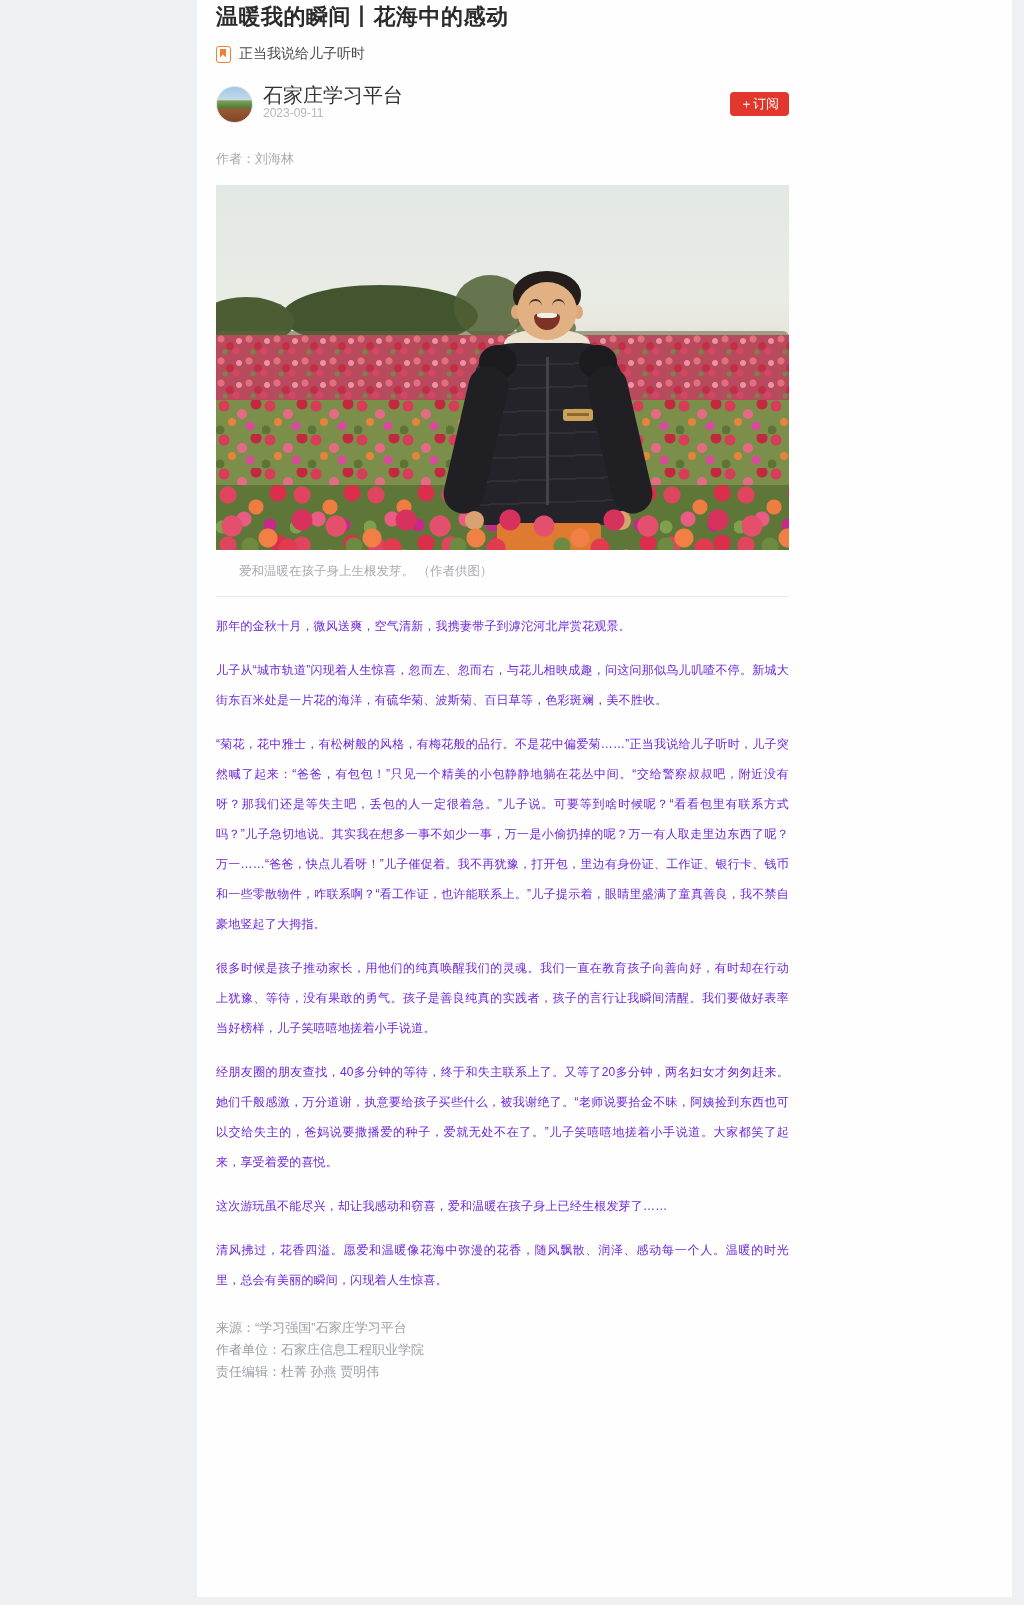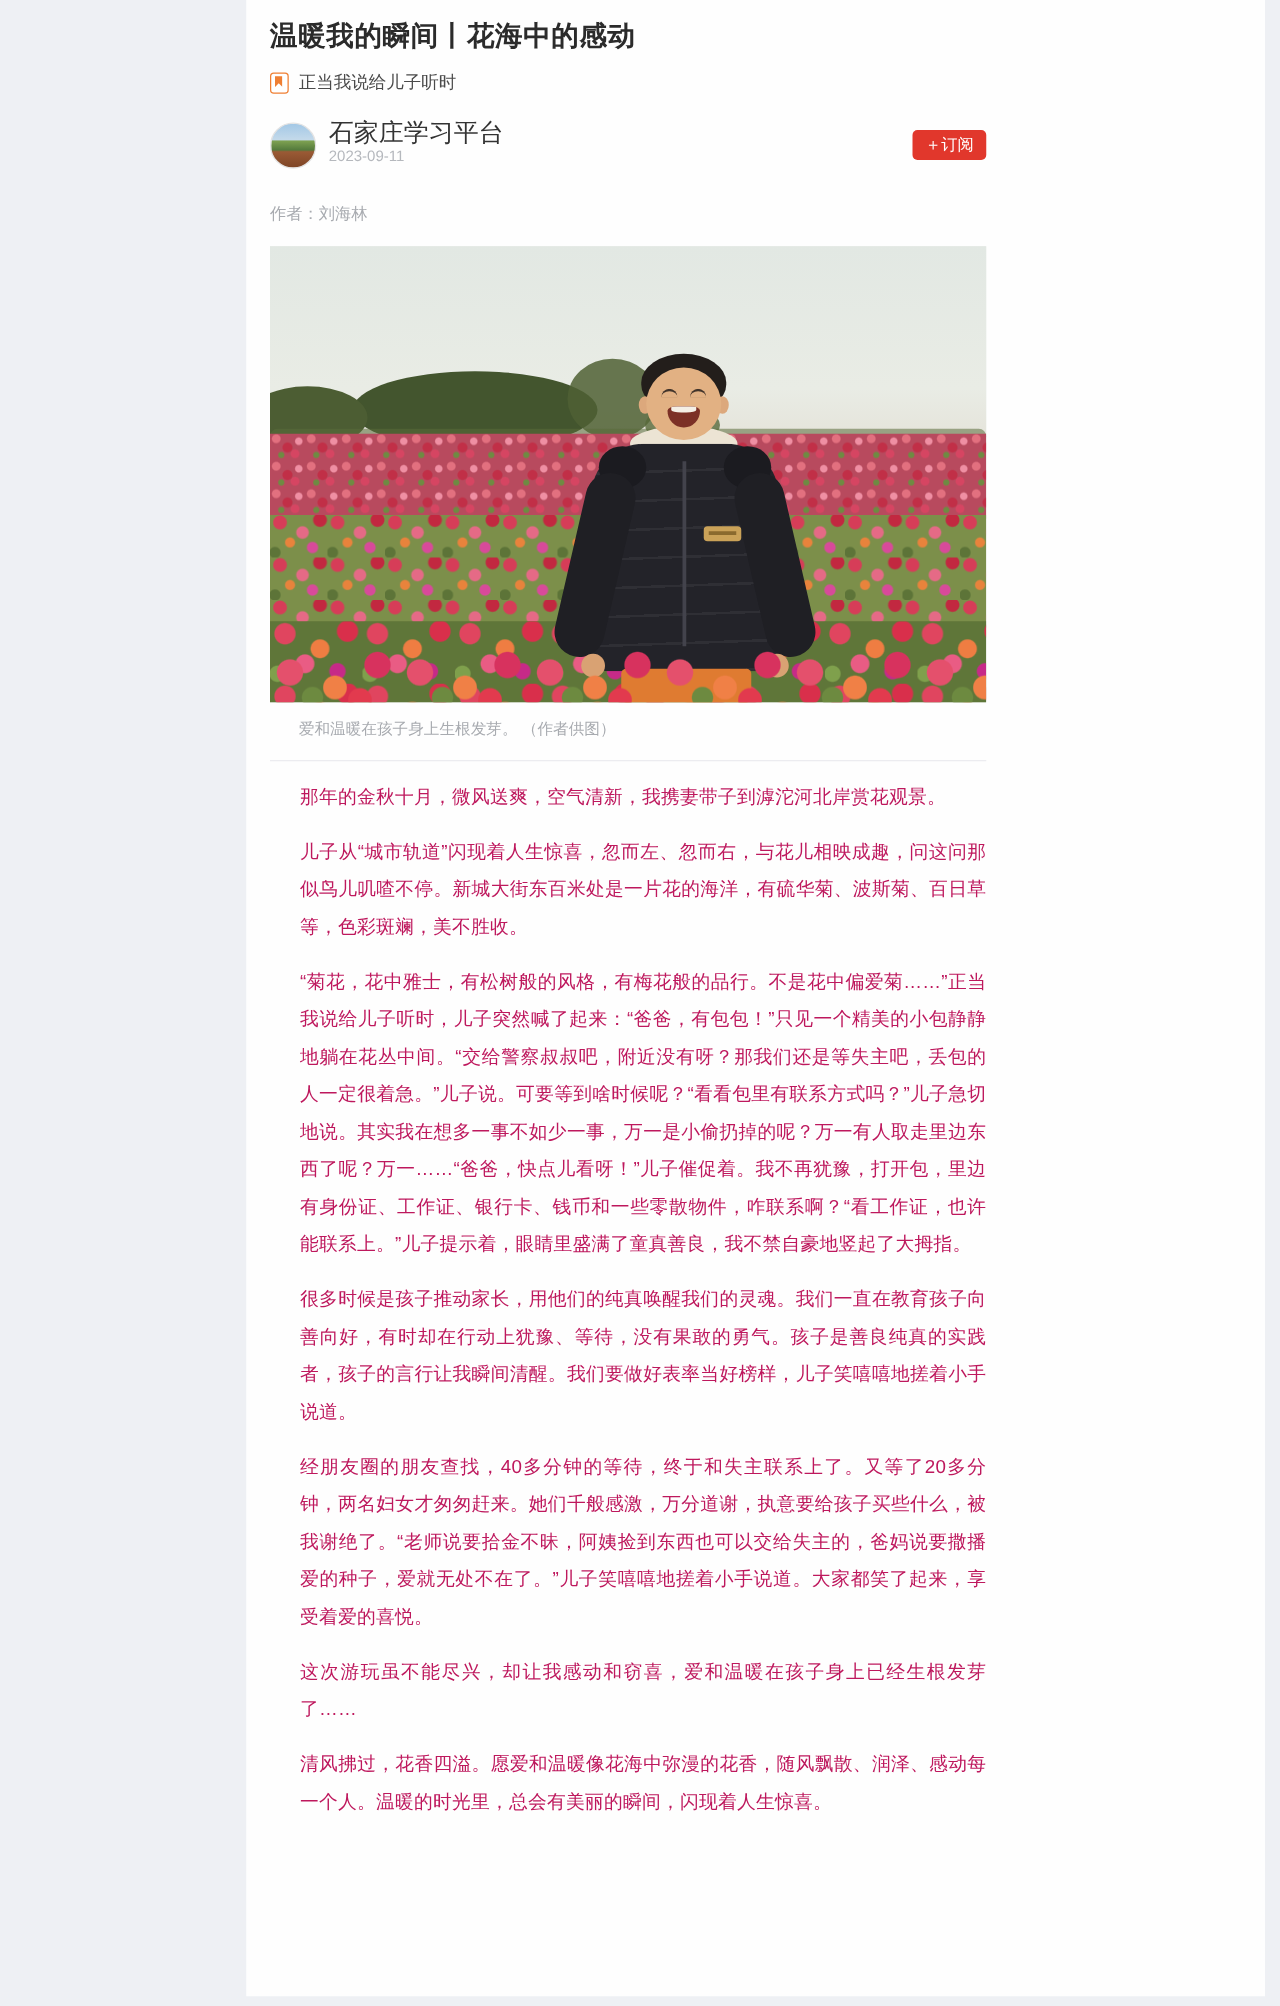--- a/index.html
+++ b/index.html
@@ -8,21 +8,21 @@
     height:1605px;
     background:#eef0f4;
     font-family:"Liberation Sans","DejaVu Sans",sans-serif;
     color:#333;
     position:relative;
   }
   .card {
     position:absolute; left:197px; top:0; width:815px; height:1597px;
     background:#fefefe;
   }
-  .content { width:573px; margin-left:19px; padding-top:14px; }
+  .content { width:573px; margin-left:19px; padding-top:2px; }
 
   
   .title { font-size:22px; font-weight:600; color:#2b2b2b; letter-spacing:.5px; }
   .tag-row { display:flex; align-items:center; gap:8px; margin-top:13px; }
   .tag-icon {
     width:15px; height:17px; border:1.5px solid #ef7f33; border-radius:3px;
     position:relative; display:inline-block; background:#fff;
   }
   .tag-icon::after {
     content:""; position:absolute; left:3px; top:2px; width:6px; height:9px;
@@ -132,22 +132,22 @@
     background:#7c3026; border-radius:30% 30% 50% 50% / 22% 22% 80% 80%; z-index:5; overflow:hidden; }
   .mouth::before { content:""; position:absolute; left:3px; top:0; width:20px; height:5px;
     background:#f4efe6; border-radius:0 0 40% 40%; }
   .pants { position:absolute; left:34px; top:250px; width:104px; height:27px;
     background:#df7b31; border-radius:4px; z-index:2; }
 
   .caption { margin-top:13px; font-size:12.5px; color:#a8abb0;margin-left:23px; }
   .divider { margin-top:16px; border-top:1px solid #ececf0; width:573px; }
 
   .article { margin-top:8px; }
-  .article p { font-size:15px; line-height:30px; color:#be185d; text-align:justify;
-    margin-top:14px; letter-spacing:.2px;margin-left:24px; }
+  .article p { font-size:12px; line-height:30px; color:#6d28d9; text-align:justify;
+    margin-top:14px; letter-spacing:.2px; }
 
   .src-block { margin-top:22px; }
   .src-block div { font-size:13px; color:#9aa0a6; line-height:22px; }
 </style>
 </head>
 <body>
 
 <div class="card">
   <div class="content">
 
@@ -209,15 +209,20 @@
     <div class="article">
       <p>那年的金秋十月，微风送爽，空气清新，我携妻带子到滹沱河北岸赏花观景。</p>
       <p>儿子从“城市轨道”闪现着人生惊喜，忽而左、忽而右，与花儿相映成趣，问这问那似鸟儿叽喳不停。新城大街东百米处是一片花的海洋，有硫华菊、波斯菊、百日草等，色彩斑斓，美不胜收。</p>
       <p>“菊花，花中雅士，有松树般的风格，有梅花般的品行。不是花中偏爱菊……”正当我说给儿子听时，儿子突然喊了起来：“爸爸，有包包！”只见一个精美的小包静静地躺在花丛中间。“交给警察叔叔吧，附近没有呀？那我们还是等失主吧，丢包的人一定很着急。”儿子说。可要等到啥时候呢？“看看包里有联系方式吗？”儿子急切地说。其实我在想多一事不如少一事，万一是小偷扔掉的呢？万一有人取走里边东西了呢？万一……“爸爸，快点儿看呀！”儿子催促着。我不再犹豫，打开包，里边有身份证、工作证、银行卡、钱币和一些零散物件，咋联系啊？“看工作证，也许能联系上。”儿子提示着，眼睛里盛满了童真善良，我不禁自豪地竖起了大拇指。</p>
       <p>很多时候是孩子推动家长，用他们的纯真唤醒我们的灵魂。我们一直在教育孩子向善向好，有时却在行动上犹豫、等待，没有果敢的勇气。孩子是善良纯真的实践者，孩子的言行让我瞬间清醒。我们要做好表率当好榜样，儿子笑嘻嘻地搓着小手说道。</p>
       <p>经朋友圈的朋友查找，40多分钟的等待，终于和失主联系上了。又等了20多分钟，两名妇女才匆匆赶来。她们千般感激，万分道谢，执意要给孩子买些什么，被我谢绝了。“老师说要拾金不昧，阿姨捡到东西也可以交给失主的，爸妈说要撒播爱的种子，爱就无处不在了。”儿子笑嘻嘻地搓着小手说道。大家都笑了起来，享受着爱的喜悦。</p>
       <p>这次游玩虽不能尽兴，却让我感动和窃喜，爱和温暖在孩子身上已经生根发芽了……</p>
       <p>清风拂过，花香四溢。愿爱和温暖像花海中弥漫的花香，随风飘散、润泽、感动每一个人。温暖的时光里，总会有美丽的瞬间，闪现着人生惊喜。</p>
     </div>
 
+    <div class="src-block">
+      <div>来源：“学习强国”石家庄学习平台</div>
+      <div>作者单位：石家庄信息工程职业学院</div>
+      <div>责任编辑：杜菁 孙燕 贾明伟</div>
+    </div>
 
   </div>
 </div>
 
 </body></html>

